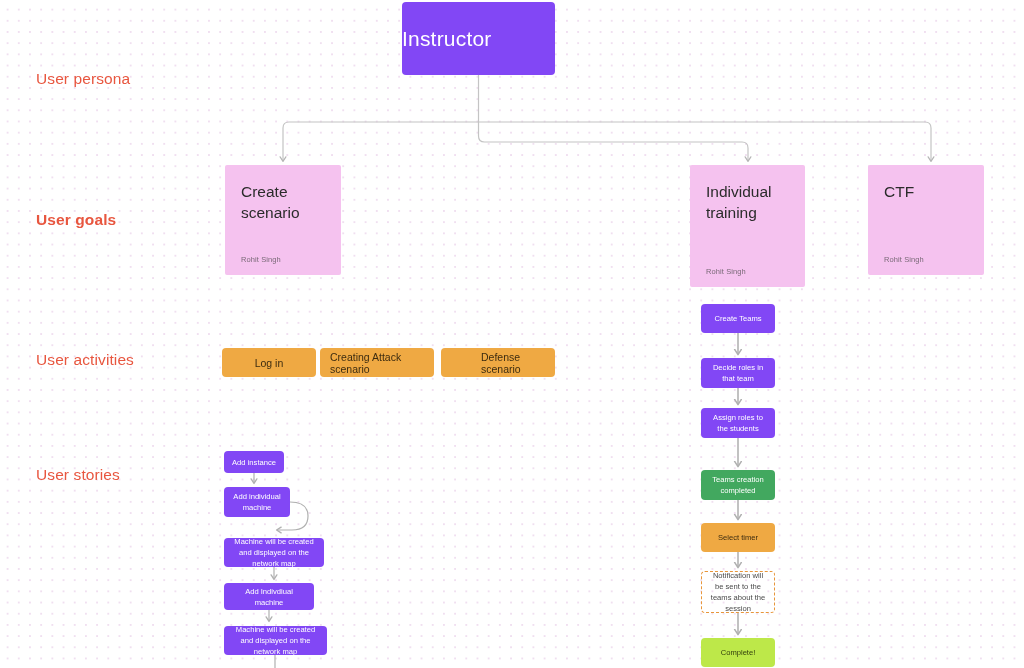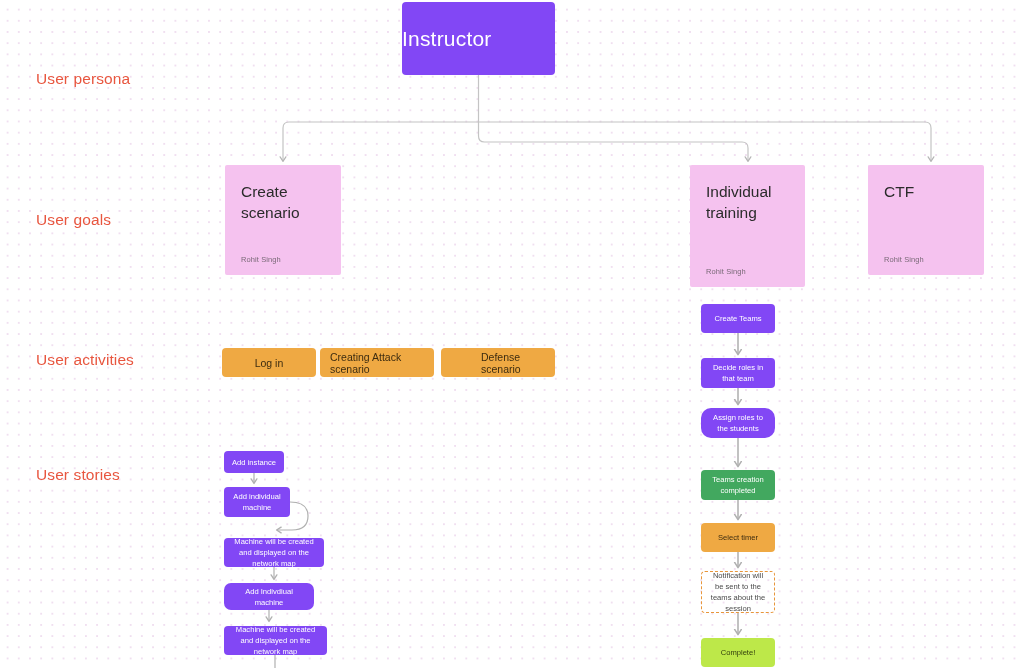--- a/index.html
+++ b/index.html
@@ -177,21 +177,21 @@
       <path d="M738,388 L738,403" marker-end="url(#arrowGray2)"></path>
       <path d="M738,438 L738,465" marker-end="url(#arrowGray2)"></path>
       <path d="M738,500 L738,518" marker-end="url(#arrowGray2)"></path>
       <path d="M738,552 L738,566" marker-end="url(#arrowGray2)"></path>
       <path d="M738,613 L738,633" marker-end="url(#arrowGray2)"></path>
     </g>
   </svg>
 
   <div class="row-label" style="left:36px; top:70px;">User persona</div>
 
-  <div class="row-label" style="left:36px; top:211px;">User goals</div>
+  <div class="row-label" style="left:36px; top:211px;font-weight:bold;">User goals</div>
 
   <div class="row-label" style="left:36px; top:351px;">User activities</div>
 
   <div class="row-label" style="left:36px; top:466px;">User stories</div>
 
   <div class="node persona" style="left:402px; top:2px; width:153px; height:73px;">
     <span>Instructor</span>
   </div>
 
   <div class="node goal" style="left:225px; top:165px; width:116px; height:110px;">
@@ -226,37 +226,37 @@
   </div>
 
   <div class="node story" style="left:224px; top:487px; width:66px; height:30px;">
     <span>Add individual machine</span>
   </div>
 
   <div class="node story" style="left:224px; top:538px; width:100px; height:29px;">
     <span>Machine will be created and displayed on the network map</span>
   </div>
 
-  <div class="node story" style="left:224px; top:583px; width:90px; height:27px;border-radius:7px;">
+  <div class="node story" style="left:224px; top:583px; width:90px; height:27px;">
     <span>Add Indivdiual machine</span>
   </div>
 
   <div class="node story" style="left:224px; top:626px; width:103px; height:29px;">
     <span>Machine will be created and displayed on the network map</span>
   </div>
 
   <div class="node story" style="left:701px; top:304px; width:74px; height:29px;">
     <span>Create Teams</span>
   </div>
 
   <div class="node story" style="left:701px; top:358px; width:74px; height:30px;">
     <span>Decide roles in that team</span>
   </div>
 
-  <div class="node story" style="left:701px; top:408px; width:74px; height:30px;border-radius:10px;">
+  <div class="node story" style="left:701px; top:408px; width:74px; height:30px;">
     <span>Assign roles to the students</span>
   </div>
 
   <div class="node story green" style="left:701px; top:470px; width:74px; height:30px;">
     <span>Teams creation completed</span>
   </div>
 
   <div class="node story orange" style="left:701px; top:523px; width:74px; height:29px;">
     <span>Select timer</span>
   </div>

